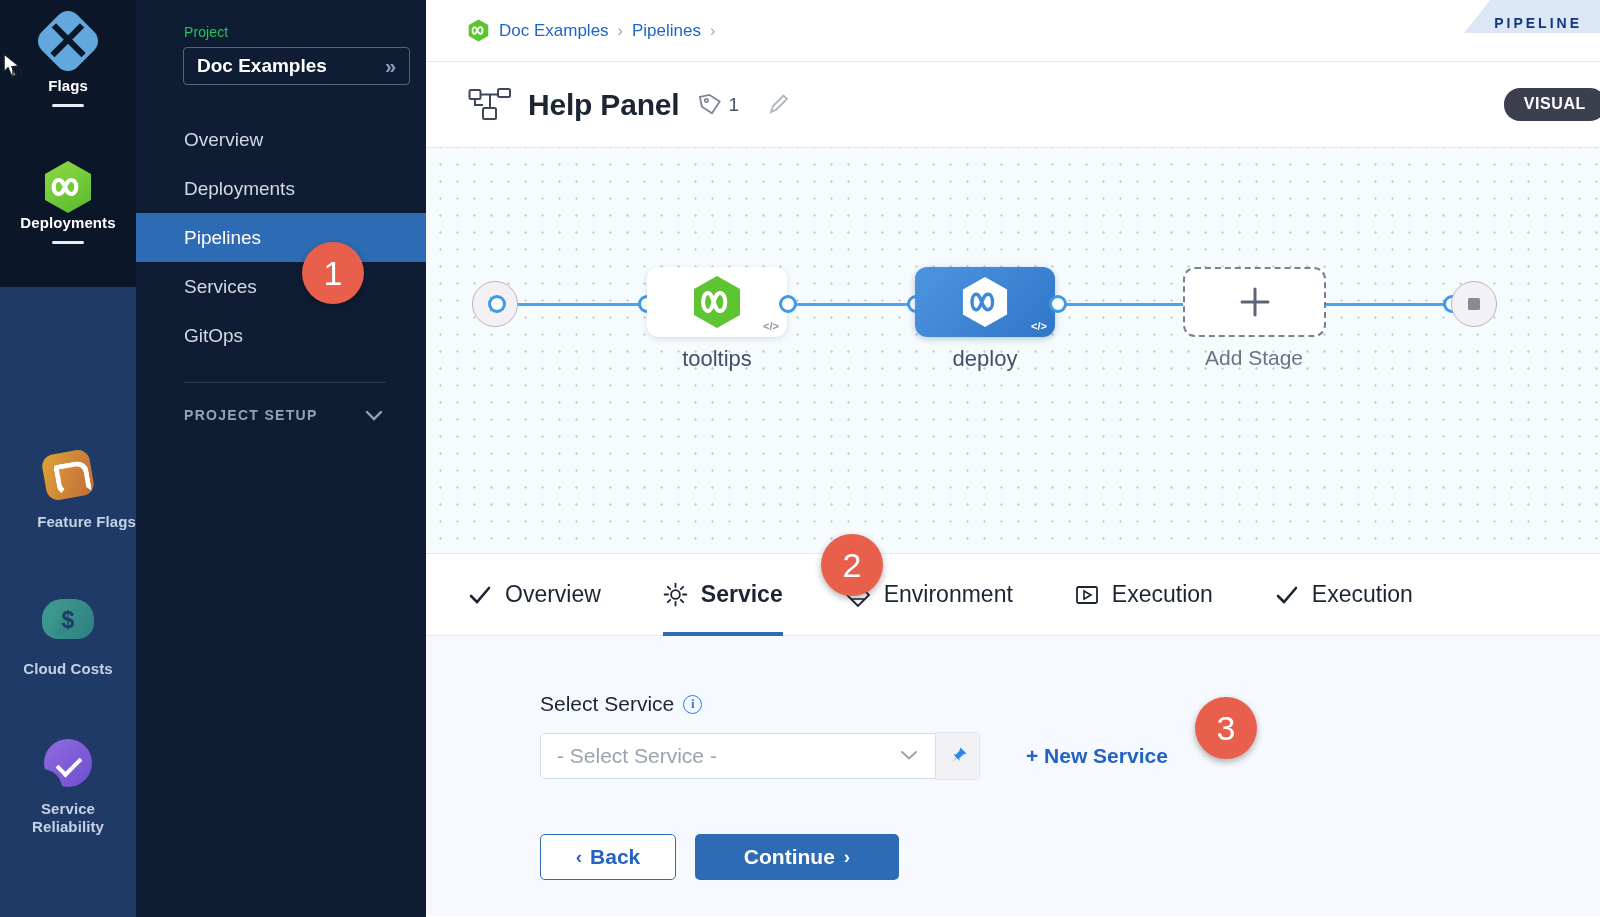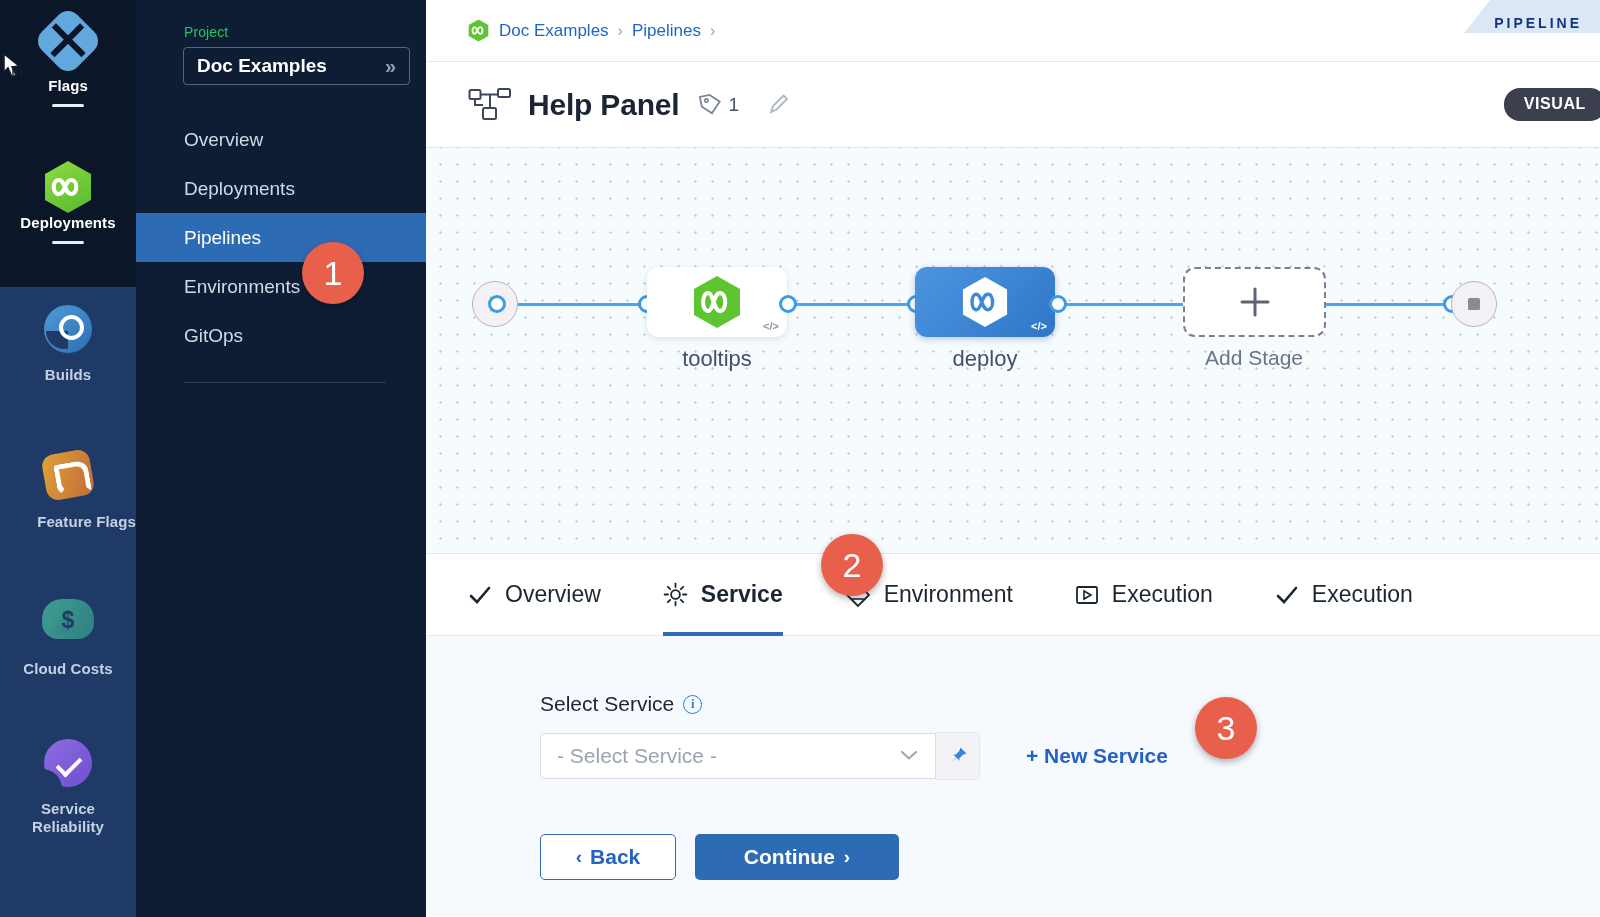--- a/index.html
+++ b/index.html
@@ -209,26 +209,20 @@
       <div class="rail-icon hexicon">
         <div class="hexagon" style="background:#7ed321;background:linear-gradient(150deg,#8fdc3f,#57b832);"></div>
         <svg class="infinity-glyph" viewBox="0 0 50 50">
           <path d="M16 18 C9 18 9 32 16 32 C22 32 22 18 28 18 C35 18 35 32 28 32 C22 32 22 18 16 18 Z" fill="none" stroke="#ffffff" stroke-width="4.2" stroke-linecap="round"></path>
         </svg>
       </div>
       <div>Deployments</div>
       <div class="rail-underline"></div>
     </div>
 
-    <div class="rail-item" style="top:302px;">
-      <div class="rail-icon">
-          <div class="ico-builds"></div>
-        </div>
-      <div>Builds</div>
-    </div>
 
     <div class="rail-item" style="top:448px;text-align:right;">
       <div class="rail-icon">
           <div class="ico-ff"></div>
         </div>
       <div>Feature Flags</div>
     </div>
 
     <div class="rail-item" style="top:592px;">
       <div class="rail-icon">
@@ -266,28 +260,34 @@
       <div class="pn-item">
         <span>Overview</span>
         </div>
       <div class="pn-item">
         <span>Deployments</span>
         </div>
       <div class="pn-item active">
         <span>Pipelines</span>
         </div>
       <div class="pn-item">
-        <span>Environments</span>
+        <span>Services</span>
         </div>
       <div class="pn-item">
         <span>GitOps</span>
         </div>
     </div>
 
     <div class="pn-divider"></div>
+    <div class="pn-setup">
+      <span>PROJECT SETUP</span>
+      <svg width="20" height="13" viewBox="0 0 20 13">
+        <path d="M3 3 L10 10 L17 3" fill="none" stroke="#95a2b6" stroke-width="2.4" stroke-linecap="round"></path>
+      </svg>
+    </div>
   </div>
 
   <div id="main">
 
     <div id="breadcrumb-bar">
       <svg class="bc-proj-icon" viewBox="0 0 21 23">
         <polygon points="10.5,0.5 20.3,6 20.3,17 10.5,22.5 0.7,17 0.7,6" fill="#5ec431"></polygon>
         <path d="M6.6 8.2 C3.9 8.2 3.9 14.8 6.6 14.8 C9.1 14.8 9.1 8.2 12.3 8.2 C15.2 8.2 15.2 14.8 12.3 14.8 C9.1 14.8 9.1 8.2 6.6 8.2 Z" fill="none" stroke="#ffffff" stroke-width="1.8"></path>
       </svg>
       <span class="bc-link">Doc Examples</span>

